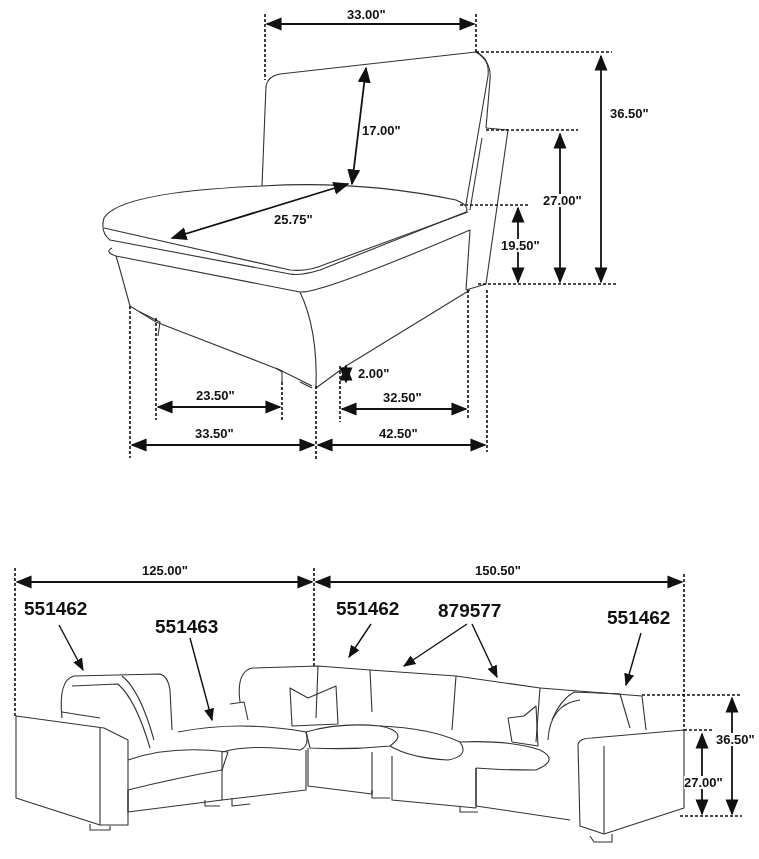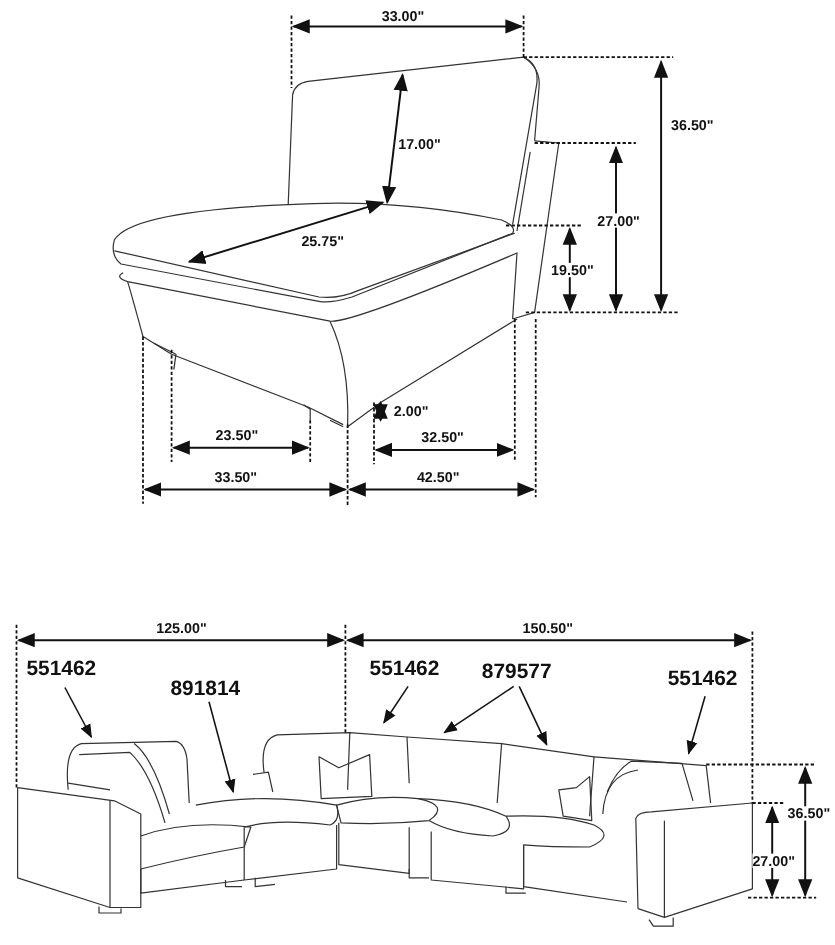--- a/index.html
+++ b/index.html
@@ -158,18 +158,18 @@
 <span class="lbl dim" style="left:383px;top:391px;">32.50"</span>
 <span class="lbl dim" style="left:195px;top:427px;">33.50"</span>
 <span class="lbl dim" style="left:379px;top:427px;">42.50"</span>
 
 <span class="lbl dim" style="left:142px;top:564px;">125.00"</span>
 <span class="lbl dim" style="left:475px;top:564px;">150.50"</span>
 <span class="lbl dim" style="left:716px;top:733px;">36.50"</span>
 <span class="lbl dim" style="left:684px;top:776px;">27.00"</span>
 
 <span class="lbl sku" style="left:24px;top:599px;">551462</span>
-<span class="lbl sku" style="left:155px;top:617px;">891814</span>
+<span class="lbl sku" style="left:155px;top:617px;">551463</span>
 <span class="lbl sku" style="left:336px;top:599px;">551462</span>
 <span class="lbl sku" style="left:438px;top:601px;">879577</span>
 <span class="lbl sku" style="left:607px;top:608px;">551462</span>
 
 </div>
 
 </body></html>

